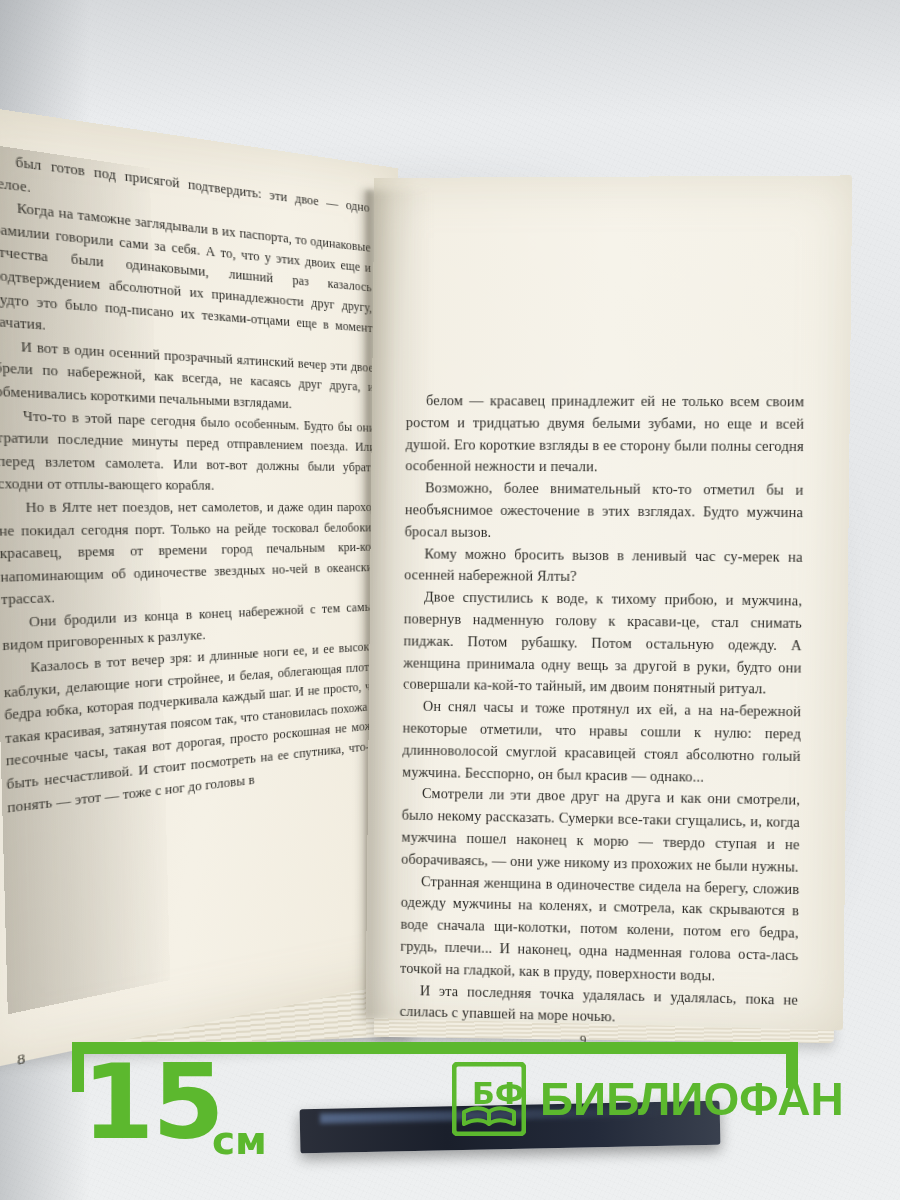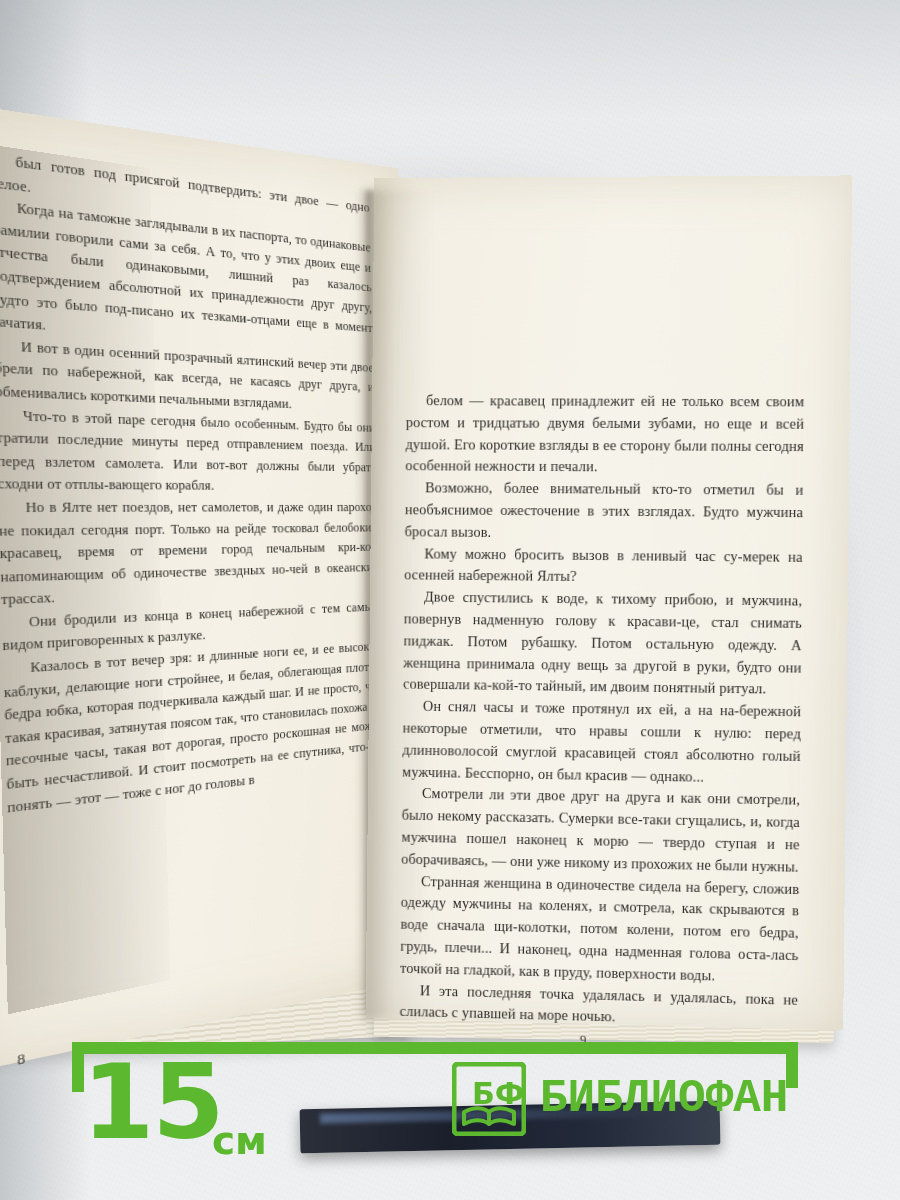--- a/index.html
+++ b/index.html
@@ -253,21 +253,21 @@
     display: flex;
     align-items: center;
     gap: 14px;
   }
   .brand-logo {
     width: 74px;
     height: 74px;
     position: relative;
   }
   .brand-name {
-    font-family: Liberation Mono, monospace;
+    font-family: Liberation Sans, sans-serif;
     font-weight: 700;
     font-size: 46px;
     color: #5cb82e;
     letter-spacing: 0px;
   }
 </style>
 </head>
 <body>
 
 <div id="photo">

